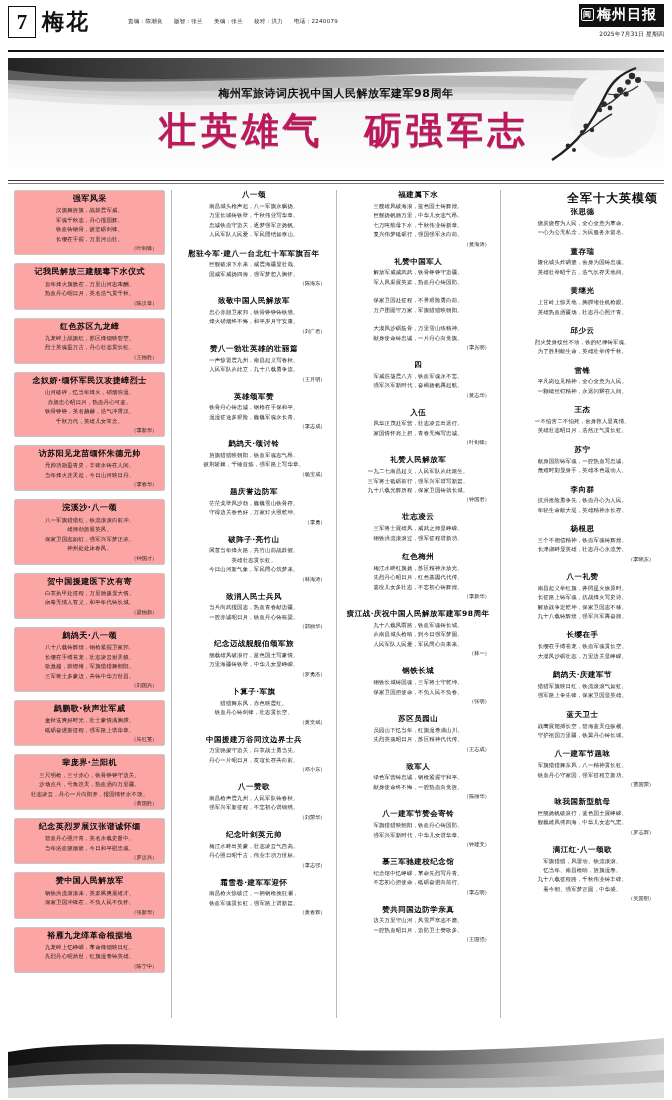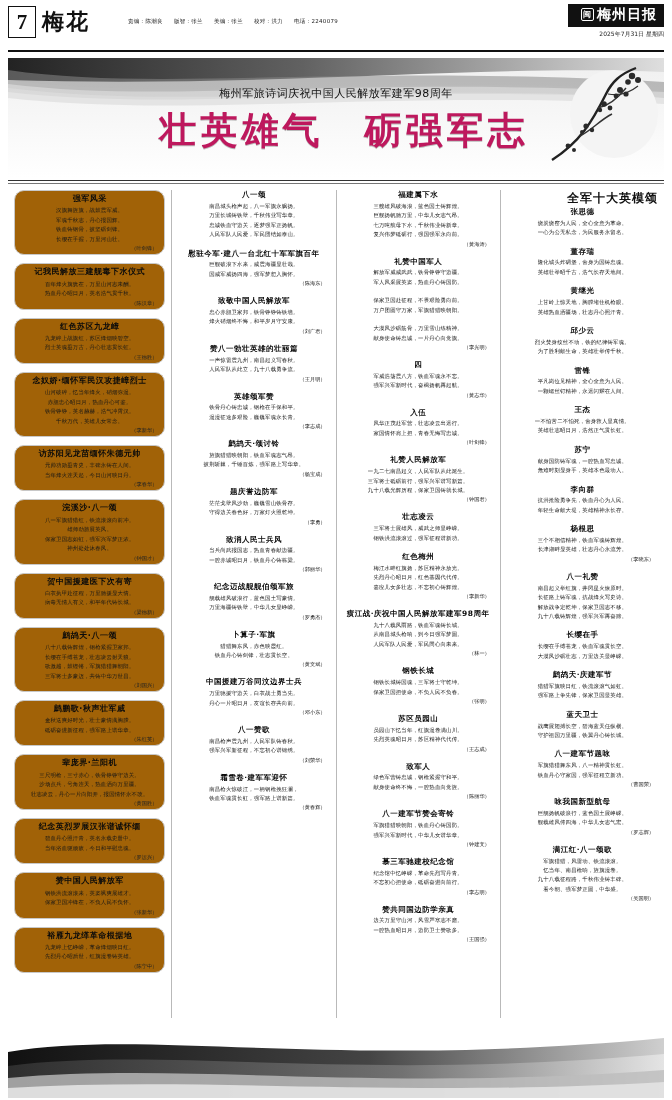--- a/index.html
+++ b/index.html
@@ -23,35 +23,35 @@
   }
   .section-name{
     margin-left:6px;font-size:22px;font-weight:bold;letter-spacing:2px;
     font-family:"DejaVu Sans",sans-serif;
   }
   .mh-credits{position:absolute;left:120px;top:14px;font-size:5.5px;color:#222;letter-spacing:.3px;}
   .mh-credits span{margin-right:9px;}
   .mh-right{position:absolute;right:0;top:0;text-align:right;}
   .paper-logo{
     display:inline-block;background:#111;color:#fff;
-    padding:2px 7px 3px 13px;font-size:14px;font-weight:bold;letter-spacing:1px;
+    padding:2px 7px 3px 2px;font-size:14px;font-weight:bold;letter-spacing:1px;
     font-family:"DejaVu Sans",sans-serif;
   }
   .paper-logo .mark{
     display:inline-block;border:1px solid #fff;border-radius:2px;
     font-size:8px;padding:0 1px;margin-right:3px;vertical-align:2px;
   }
   .pub-date{font-size:6px;margin-top:3px;color:#222;}
 
   
   .banner{position:relative;margin:6px 8px 0 8px;height:120px;overflow:hidden;background:#fff;}
   .banner-bg{position:absolute;inset:0;}
   .banner .kicker{
     position:absolute;top:28px;left:0;right:0;text-align:center;
-    font-size:11px;font-weight:normal;color:#111;letter-spacing:.5px;
+    font-size:11px;font-weight:bold;color:#111;letter-spacing:.5px;
   }
   .banner .headline{
     position:absolute;top:48px;left:16px;right:0;text-align:center;
     font-size:37px;font-weight:bold;letter-spacing:4px;
     font-family:"DejaVu Sans",sans-serif;color:#be185d;
     text-shadow:0 1px 0 #bbb;
   }
   .banner-rule{margin:2px 8px 0 8px;border-top:1px solid #333;}
   .banner-rule2{margin:2px 8px 4px 8px;border-top:1px solid #777;}
 
@@ -79,21 +79,21 @@
   .poem-author{
     font-size:5.2px;text-align:right;color:#222;margin-top:1px;padding-right:4px;
   }
   .col-lead .poem-title{font-size:8px;}
   .col-head{
     font-size:12px;font-weight:bold;text-align:right;margin-bottom:0;letter-spacing:1px;
   }
 
   
   .boxed{
-    border:1px solid #c8c8c8;border-radius:10px;background:#a16207;
+    border:1px solid #c8c8c8;border-radius:2px;background:#fca5a5;
     padding:3px 3px 2px 3px;margin-bottom:8px;
   }
 
   
   .plum{position:absolute;right:4px;top:6px;width:120px;height:104px;}
 
   
   .footer{
     position:absolute;left:8px;right:8px;bottom:6px;height:76px;overflow:hidden;
   }
@@ -283,20 +283,25 @@
           <div class="poem-title">鹧鸪天·颂讨铃</div>
           <div class="poem-body">旌旗猎猎映朝阳，铁血军魂志气昂。<br>披荆斩棘，千锤百炼，强军路上写华章。</div>
           <div class="poem-author">（杨宝成）</div>
         </div>
       <div class="poem">
           <div class="poem-title">题庆誉边防军</div>
           <div class="poem-body">茫茫戈壁风沙劲，巍巍雪山铁骨存。<br>守得边关春色好，万家灯火照乾坤。</div>
           <div class="poem-author">（李勇）</div>
         </div>
       <div class="poem">
+          <div class="poem-title">破阵子·亮竹山</div>
+          <div class="poem-body">回首当年烽火路，亮竹山前战鼓催。<br>英雄壮志贯长虹。<br>今日山河新气象，军民同心筑梦来。</div>
+          <div class="poem-author">（林海涛）</div>
+        </div>
+      <div class="poem">
           <div class="poem-title">致消人民士兵风</div>
           <div class="poem-body">当兵尚武报国志，热血青春献边疆。<br>一腔赤诚昭日月，铁血丹心铸栋梁。</div>
           <div class="poem-author">（郭丽华）</div>
         </div>
       <div class="poem">
           <div class="poem-title">纪念迈战舰舰伯颂军旅</div>
           <div class="poem-body">舰载雄风破浪行，蓝色国土写豪情。<br>万里海疆铸铁壁，中华儿女显峥嵘。</div>
           <div class="poem-author">（罗勇杰）</div>
         </div>
       <div class="poem">
@@ -306,20 +311,25 @@
         </div>
       <div class="poem">
           <div class="poem-title">中国援建万谷同汶边界士兵</div>
           <div class="poem-body">万里驰援守边关，白衣战士勇当先。<br>丹心一片昭日月，友谊长存共向前。</div>
           <div class="poem-author">（邓小东）</div>
         </div>
       <div class="poem">
           <div class="poem-title">八一赞歌</div>
           <div class="poem-body">南昌枪声震九州，人民军队铸春秋。<br>强军兴军新征程，不忘初心谱锦绣。</div>
           <div class="poem-author">（刘荣华）</div>
+        </div>
+      <div class="poem">
+          <div class="poem-title">纪念叶剑英元帅</div>
+          <div class="poem-body">梅江水畔出英豪，壮志凌云气自高。<br>丹心照日昭千古，伟业丰功万世标。</div>
+          <div class="poem-author">（李志强）</div>
         </div>
       <div class="poem">
           <div class="poem-title">霜雪卷·建军军迎怀</div>
           <div class="poem-body">南昌枪火惊破江，一柄钢枪挽狂澜，<br>铁血军魂贯长虹，强军路上谱新篇。</div>
           <div class="poem-author">（黄春辉）</div>
         </div>
     </div>
 
     <div class="col">
       <div class="poem">

